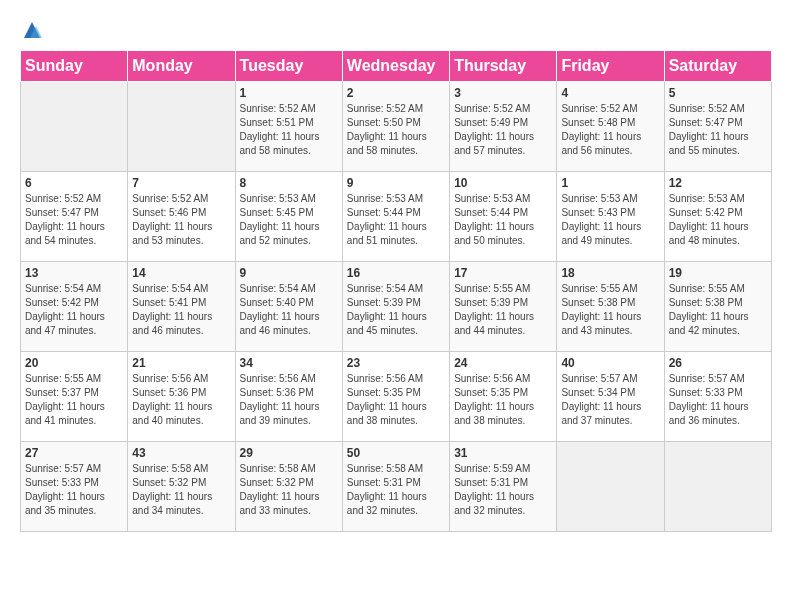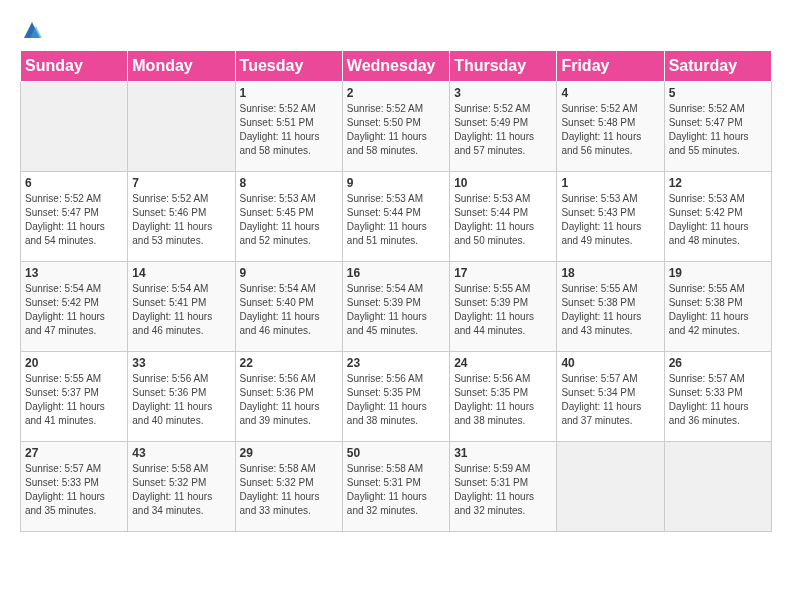--- a/index.html
+++ b/index.html
@@ -252,27 +252,27 @@
         </td>
       </tr>
       <tr>
         <td>
           <span class="day-num">20</span>
           <div class="day-info" style="white-space: pre-line;">Sunrise: 5:55 AM
 Sunset: 5:37 PM
 Daylight: 11 hours and 41 minutes.</div>
         </td>
         <td>
-          <span class="day-num">33</span>
+          <span class="day-num">21</span>
           <div class="day-info" style="white-space: pre-line;">Sunrise: 5:56 AM
 Sunset: 5:36 PM
 Daylight: 11 hours and 40 minutes.</div>
         </td>
         <td>
-          <span class="day-num">22</span>
+          <span class="day-num">34</span>
           <div class="day-info" style="white-space: pre-line;">Sunrise: 5:56 AM
 Sunset: 5:36 PM
 Daylight: 11 hours and 39 minutes.</div>
         </td>
         <td>
           <span class="day-num">23</span>
           <div class="day-info" style="white-space: pre-line;">Sunrise: 5:56 AM
 Sunset: 5:35 PM
 Daylight: 11 hours and 38 minutes.</div>
         </td>

